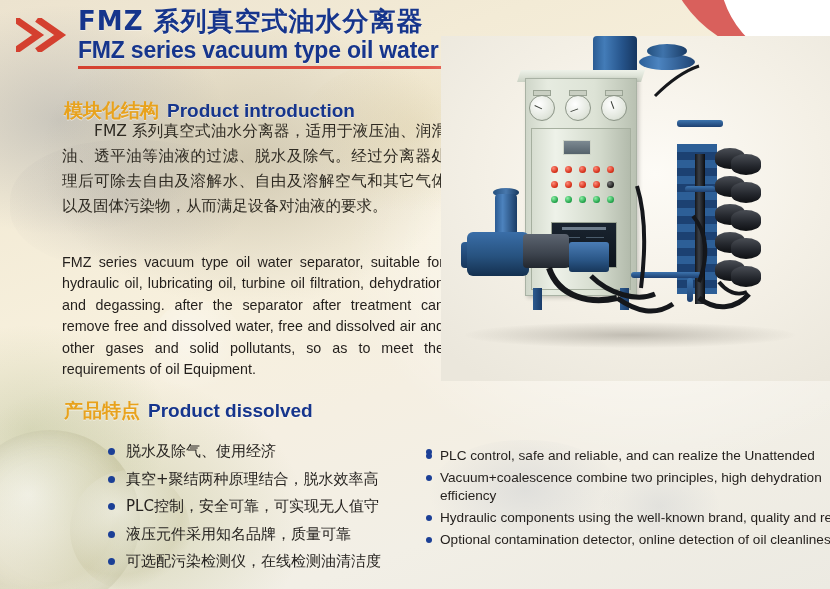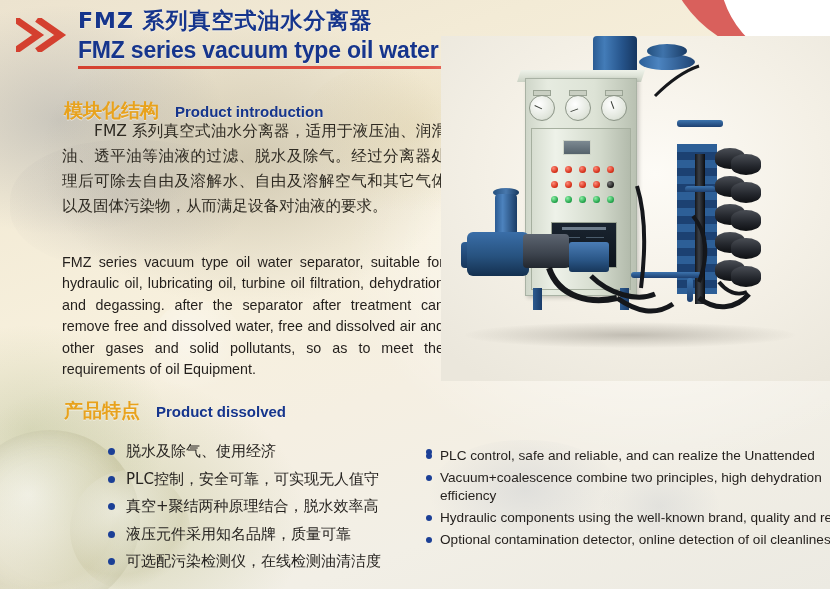--- a/index.html
+++ b/index.html
@@ -33,21 +33,21 @@
       background:radial-gradient(ellipse at 50% 45%, rgba(150,160,180,.20), rgba(255,255,255,0) 72%);}
   .t6{left:600px;top:470px;width:120px;height:80px;border-radius:48%;
       background:radial-gradient(ellipse at 50% 45%, rgba(160,170,185,.18), rgba(255,255,255,0) 72%);}
   .t7{left:300px;top:60px;width:230px;height:150px;border-radius:45%;
       background:radial-gradient(ellipse at 50% 45%, rgba(200,180,120,.22), rgba(255,255,255,0) 74%);}
 
   
   .chev{position:absolute;left:16px;top:18px;width:58px;height:34px;}
   .header{position:absolute;left:78px;top:6px;width:520px;}
   .h-cn{
-    color:#16358c;font-size:22px;font-weight:bold;letter-spacing:1px;
+    color:#16358c;font-size:26px;font-weight:bold;letter-spacing:1px;
     font-family:"DejaVu Sans","Liberation Sans",sans-serif;line-height:30px;
     text-shadow:0 1px 0 rgba(255,255,255,.45);
   }
   .h-en{
     color:#16358c;font-size:23px;font-weight:bold;line-height:27px;
     margin-top:1px;letter-spacing:-.2px;
     text-shadow:0 1px 0 rgba(255,255,255,.45);
   }
   .h-rule{position:absolute;left:78px;top:66px;width:496px;height:3px;
     background:linear-gradient(90deg,#d4402f,#e4584a 70%,#e8bdb4);}
@@ -60,21 +60,21 @@
     background:#ffffff;border-radius:0 0 0 100px;transform:rotate(16deg);
   }
 
   
   .sec-title{position:absolute;white-space:nowrap;}
   .sec-cn{
     color:#e8a21c;font-size:19px;font-weight:bold;
     font-family:"DejaVu Sans","Liberation Sans",sans-serif;
     text-shadow:0 1px 0 rgba(255,255,255,.5);
   }
-  .sec-en{color:#16358c;font-size:15px;font-weight:bold;margin-left:16px;
+  .sec-en{color:#16358c;font-size:19px;font-weight:bold;margin-left:8px;
     text-shadow:0 1px 0 rgba(255,255,255,.5);}
 
   
   .para-cn{
     position:absolute;left:62px;top:119px;width:385px;
     font-family:"DejaVu Sans","Liberation Sans",sans-serif;
     font-size:15.5px;line-height:25px;color:#2e2a22;text-align:justify;
     text-indent:32px;
   }
   .para-en{
@@ -205,22 +205,22 @@
   </div>
   <div class="para-cn">FMZ 系列真空式油水分离器，适用于液压油、润滑油、透平油等油液的过滤、脱水及除气。经过分离器处理后可除去自由及溶解水、自由及溶解空气和其它气体以及固体污染物，从而满足设备对油液的要求。</div>
   <div class="para-en">FMZ series vacuum type oil water separator, suitable for hydraulic oil, lubricating oil, turbine oil filtration, dehydration and degassing. after the separator after treatment can remove free and dissolved water, free and dissolved air and other gases and solid pollutants, so as to meet the requirements of oil Equipment.</div>
 
   <div class="sec-title" style="left:64px;top:398px;">
     <span class="sec-cn">产品特点</span><span class="sec-en">Product dissolved</span>
   </div>
 
   <ul class="feat-cn">
     <li><span class="bul"></span><span>脱水及除气、使用经济</span></li>
+    <li><span class="bul"></span><span>真空+聚结两种原理结合，脱水效率高</span></li>
     <li><span class="bul"></span><span>PLC控制，安全可靠，可实现无人值守</span></li>
-    <li><span class="bul"></span><span>真空+聚结两种原理结合，脱水效率高</span></li>
     <li><span class="bul"></span><span>液压元件采用知名品牌，质量可靠</span></li>
     <li><span class="bul"></span><span>可选配污染检测仪，在线检测油清洁度</span></li>
   </ul>
 
   <ul class="feat-en">
     <li><span class="bul"></span></li>
     <li><span class="bul"></span><span>PLC control, safe and reliable, and can realize the Unattended</span></li>
     <li><span class="bul"></span><span>Vacuum+coalescence combine two principles, high dehydration efficiency</span></li>
     <li><span class="bul"></span><span>Hydraulic components using the well-known brand, quality and reliable</span></li>
     <li><span class="bul"></span><span>Optional contamination detector, online detection of oil cleanliness</span></li>

